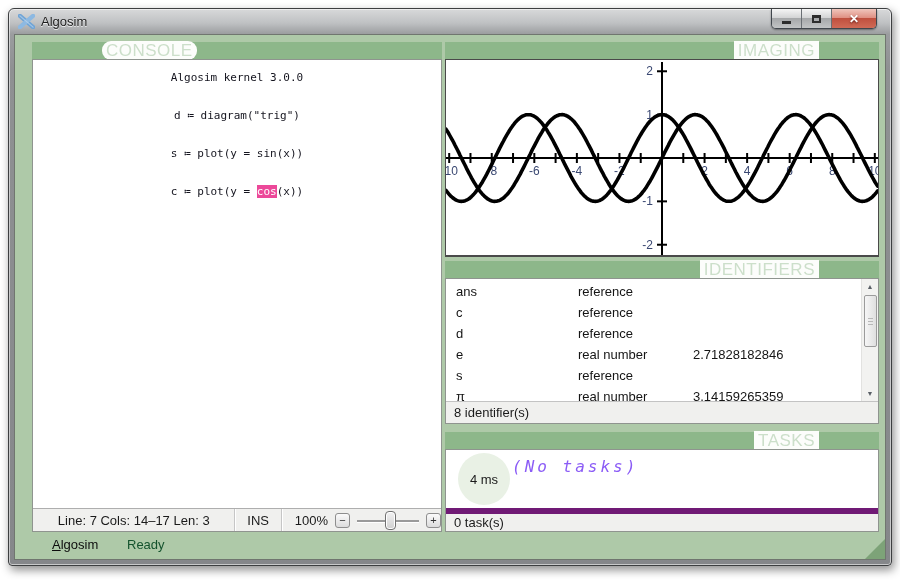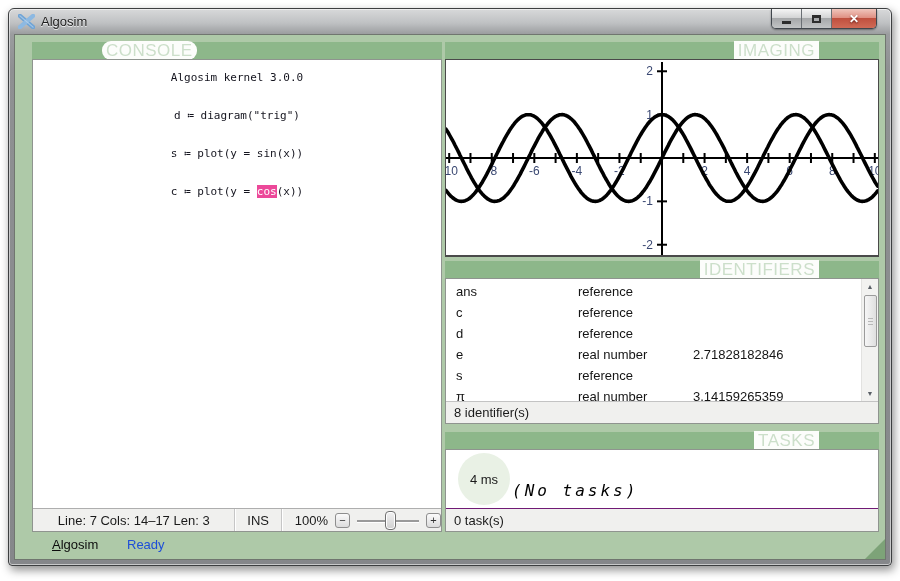--- a/index.html
+++ b/index.html
@@ -91,29 +91,29 @@
     background:repeating-linear-gradient(180deg,#b8b8b8 0 1px,transparent 1px 3px); }
 
   .tasks-panel { position:absolute; left:430px; top:397px; width:434px; height:100px; }
   .tasks-body { position:absolute; left:0; right:0; top:17px; bottom:0;
     background:#fff; border:1px solid #8f948f; display:flex; flex-direction:column; }
   .tasks-content { flex:1; position:relative; overflow:hidden; }
   .task-circle { position:absolute; left:12px; top:3px; width:52px; height:52px; border-radius:50%;
     background:#e9f1e5; display:flex; align-items:center; justify-content:center;
     font-size:13px; color:#1a1a1a; }
   .no-tasks { position:absolute; left:66px; top:7px; font-family:"DejaVu Sans Mono", monospace;
-    font-style:italic; font-size:16px; letter-spacing:3px; color:#000000;margin-top:24px; }
-  .tasks-status { height:23px; background:#f0f0ee; border-top:1px solid #701a75;
+    font-style:italic; font-size:16px; letter-spacing:3px; color:#8b5cf6; }
+  .tasks-status { height:23px; background:#f0f0ee; border-top:6px solid #701a75;
     font-size:13px; color:#1a1a1a; display:flex; align-items:center; padding-left:8px; }
 
   
   .app-statusbar { position:absolute; left:0; right:0; bottom:0; height:28px; }
   .menu-algosim { position:absolute; left:37px; top:6px; font-size:13px; color:#0d0d0d; }
   .menu-algosim .accel { text-decoration:underline; }
-  .ready-text { position:absolute; left:112px; top:6px; font-size:13px; color:#1d4ed8; }
+  .ready-text { position:absolute; left:112px; top:6px; font-size:13px; color:#14532d; }
   .resize-grip { position:absolute; right:0; bottom:0; width:0; height:0;
     border-style:solid; border-width:0 0 20px 20px; border-color:transparent transparent #7da378 transparent; }
 
   svg text { font-family:"Liberation Sans", sans-serif; }
 </style>
 </head>
 <body>
 
 <div class="window">
 

